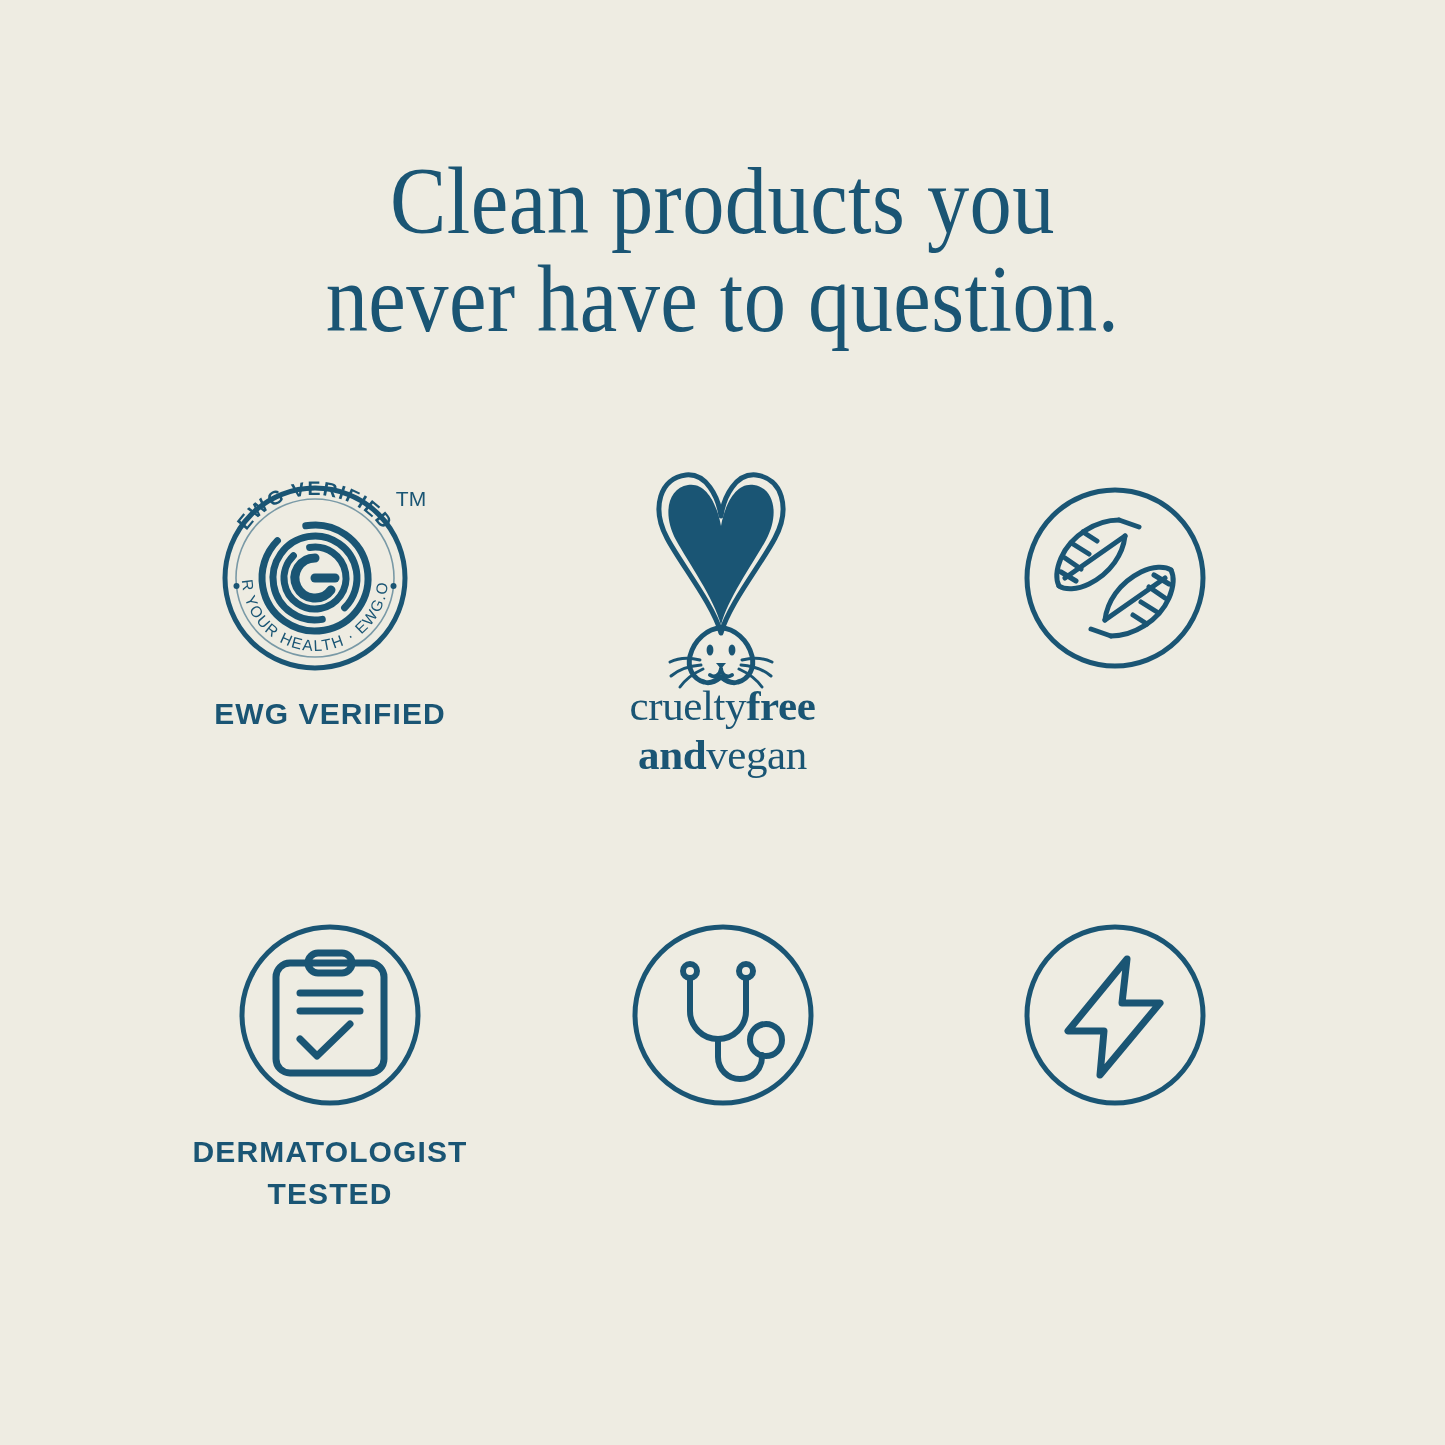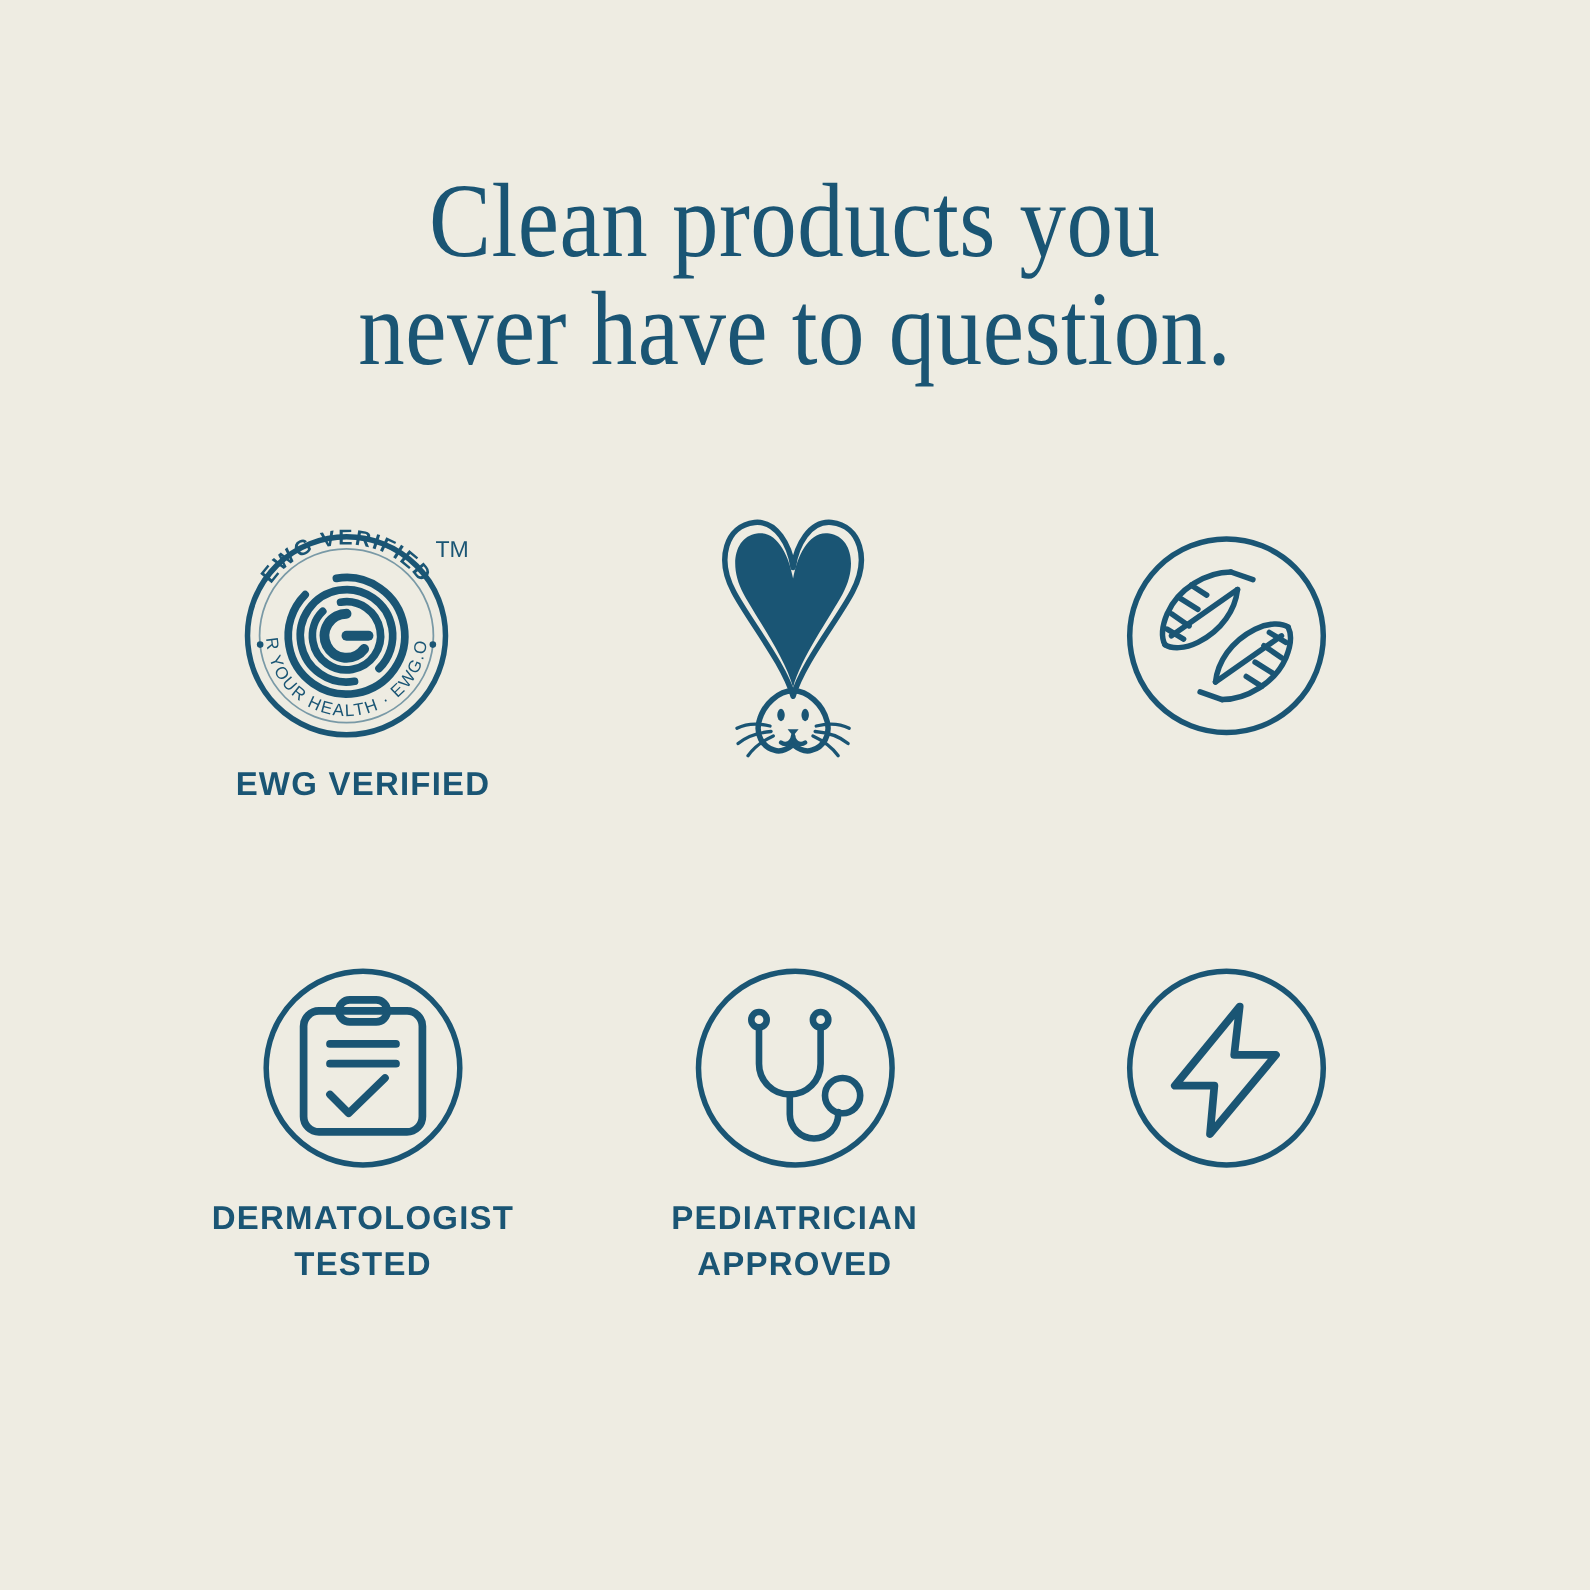--- a/index.html
+++ b/index.html
@@ -193,20 +193,28 @@
               <path d="M85 199 c -11 5, -18 11, -23 18"></path>
             </g>
 
             <g stroke="#1a5574" stroke-width="3" stroke-linecap="round" fill="none">
               <path d="M124 190 c 12 -3, 22 -2, 30 2"></path>
               <path d="M123 195 c 13 1, 23 5, 30 11"></path>
               <path d="M121 199 c 11 5, 18 11, 23 18"></path>
             </g>
           </svg>
         </div>
+        <div class="cf-text">
+          <span class="cf-line">
+            <span class="r">cruelty</span><span class="b">free</span>
+          </span>
+          <span class="cf-line">
+            <span class="b">and</span><span class="r">vegan</span>
+          </span>
+        </div>
       </div>
 
       <div class="cell">
         <div class="icon-wrap">
           <svg width="200" height="200" viewBox="0 0 200 200" fill="none">
             <circle cx="100" cy="100" r="88" stroke="#1a5574" stroke-width="5" fill="none"></circle>
             <g stroke="#1a5574" stroke-width="5" fill="none" stroke-linecap="round" stroke-linejoin="round">
 
               <path d="M104 42 c -22 0, -48 15, -58 38 c -5 12, -5 22, -2 28"></path>
               <path d="M44 108 c 6 4, 18 4, 30 -2 c 22 -11, 34 -30, 36 -48"></path>
@@ -260,22 +268,20 @@
               <circle cx="123" cy="56" r="7"></circle>
 
               <path d="M67 63 v 33 a 28 28 0 0 0 56 0 v -33"></path>
 
               <path d="M95 124 v 18 a 22 22 0 0 0 44 0 v -2"></path>
 
               <circle cx="143" cy="125" r="16"></circle>
             </g>
           </svg>
         </div>
-        <div class="label">PEDIATRICIAN
-APPROVED</div>
       </div>
 
       <div class="cell">
         <div class="icon-wrap">
           <svg width="200" height="200" viewBox="0 0 200 200" fill="none">
             <circle cx="100" cy="100" r="88" stroke="#1a5574" stroke-width="5" fill="none"></circle>
             <path d="M112 44 L 53 116 h 36 l -4 44 l 60 -72 h -38 z" stroke="#1a5574" stroke-width="7" fill="none" stroke-linejoin="round" stroke-linecap="round"></path>
           </svg>
         </div>
       </div>

